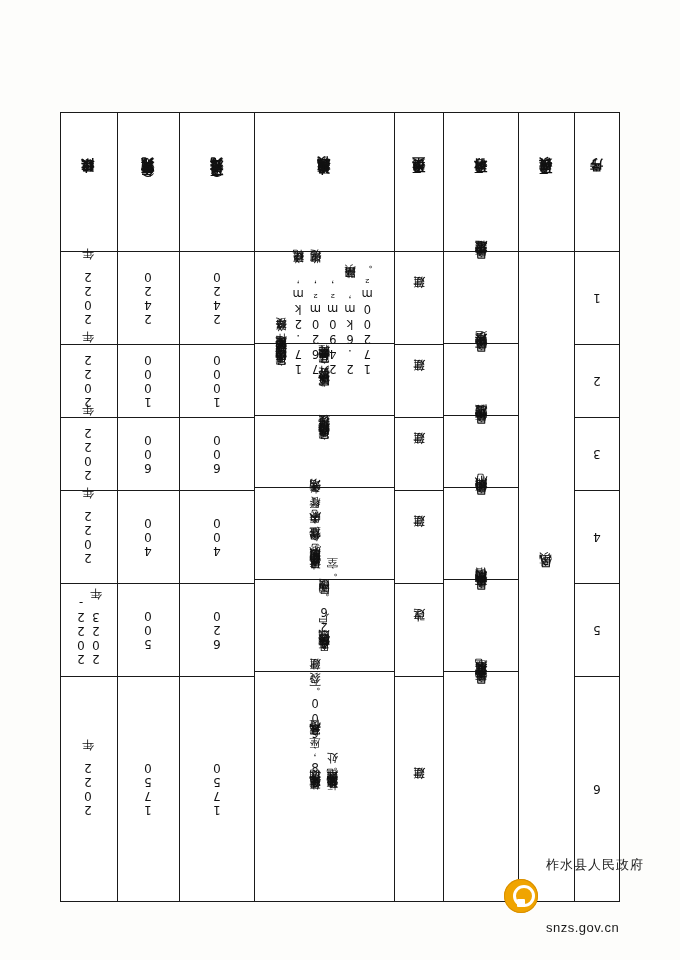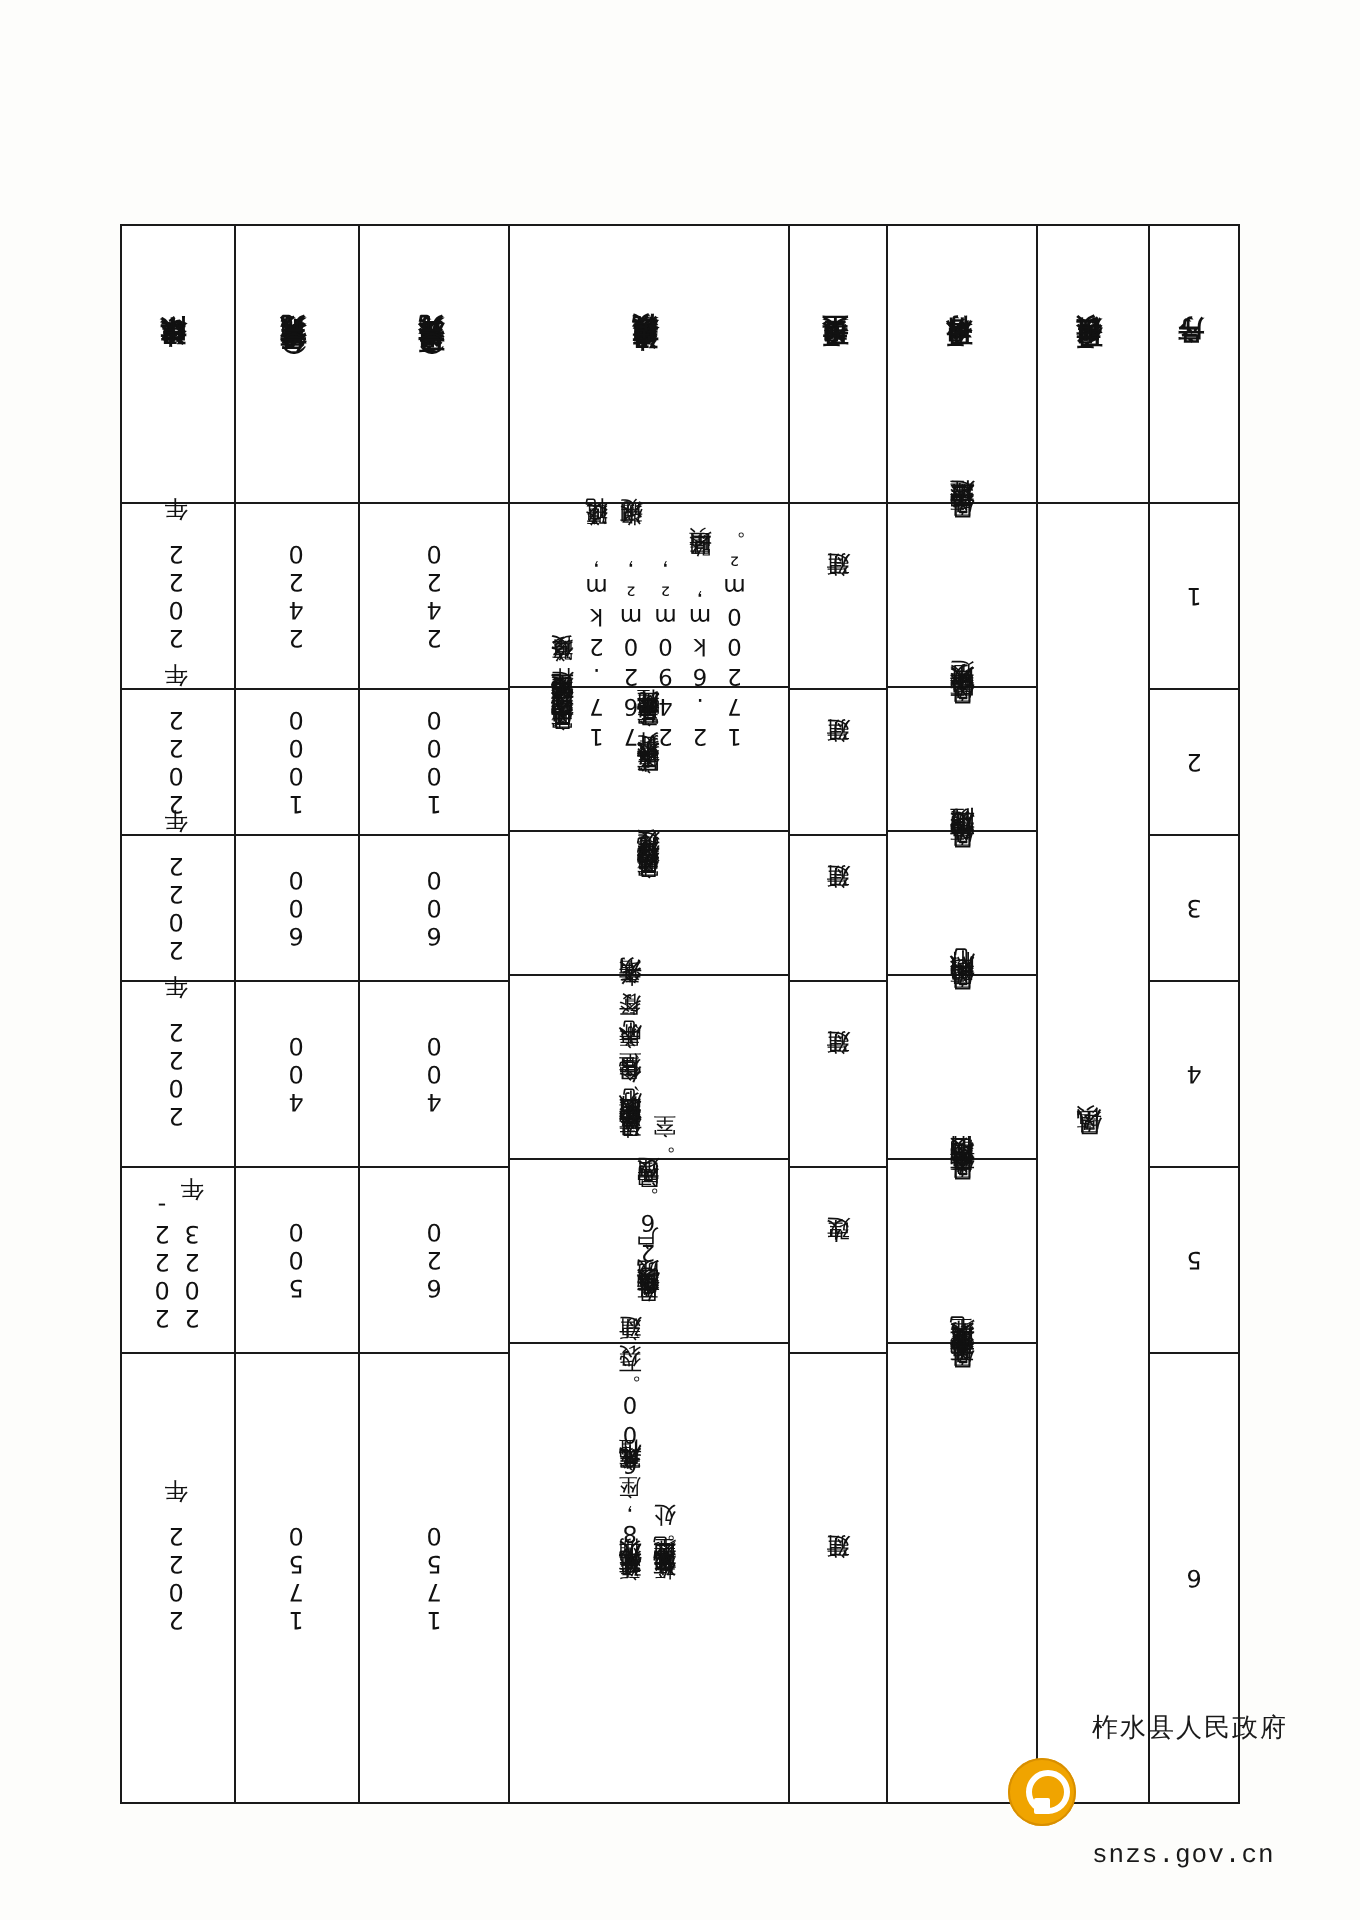--- a/index.html
+++ b/index.html
@@ -96,21 +96,21 @@
     gap: 48px;
   }
   .gov-title {
     font-size: 13px;
     color: #1a1a1a;
     letter-spacing: 1px;
   }
   .gov-url {
     font-size: 13px;
     color: #1a1a1a;
-    font-family: Liberation Mono, monospace;
+    font-family: Liberation Sans, sans-serif;
     letter-spacing: 0.5px;
   }
 </style>
 </head>
 <body>
 
 <div class="page">
 
   <div style="position:absolute; left:60px; top:112px; width:560px; height:790px;">
     <div style="display:flex; width:100%; height:100%; background:#fff; border:1px solid #1a1a1a; box-sizing:border-box;">

